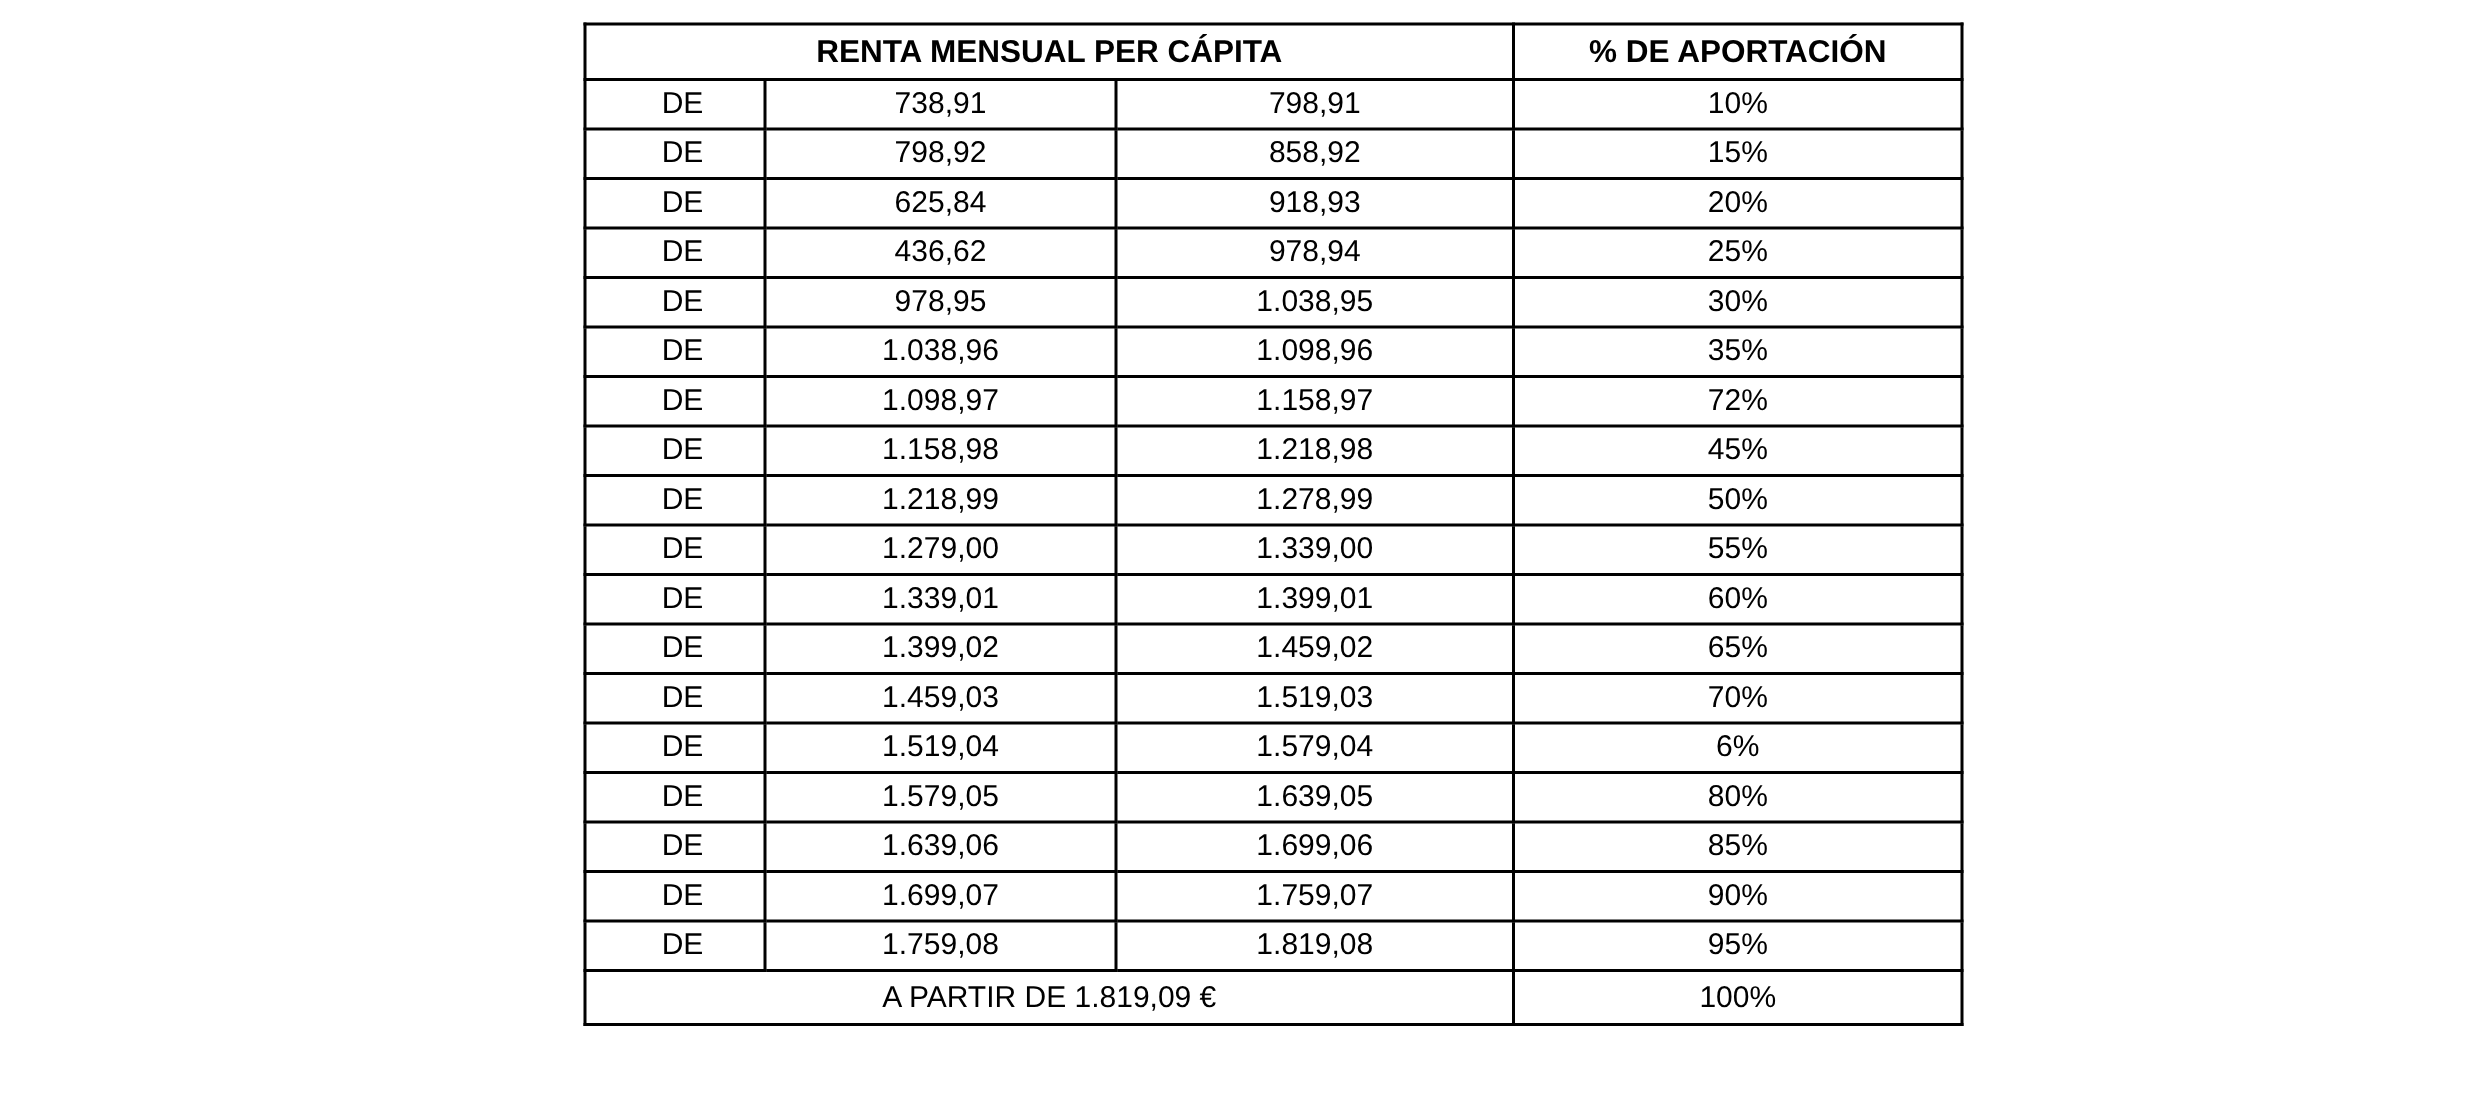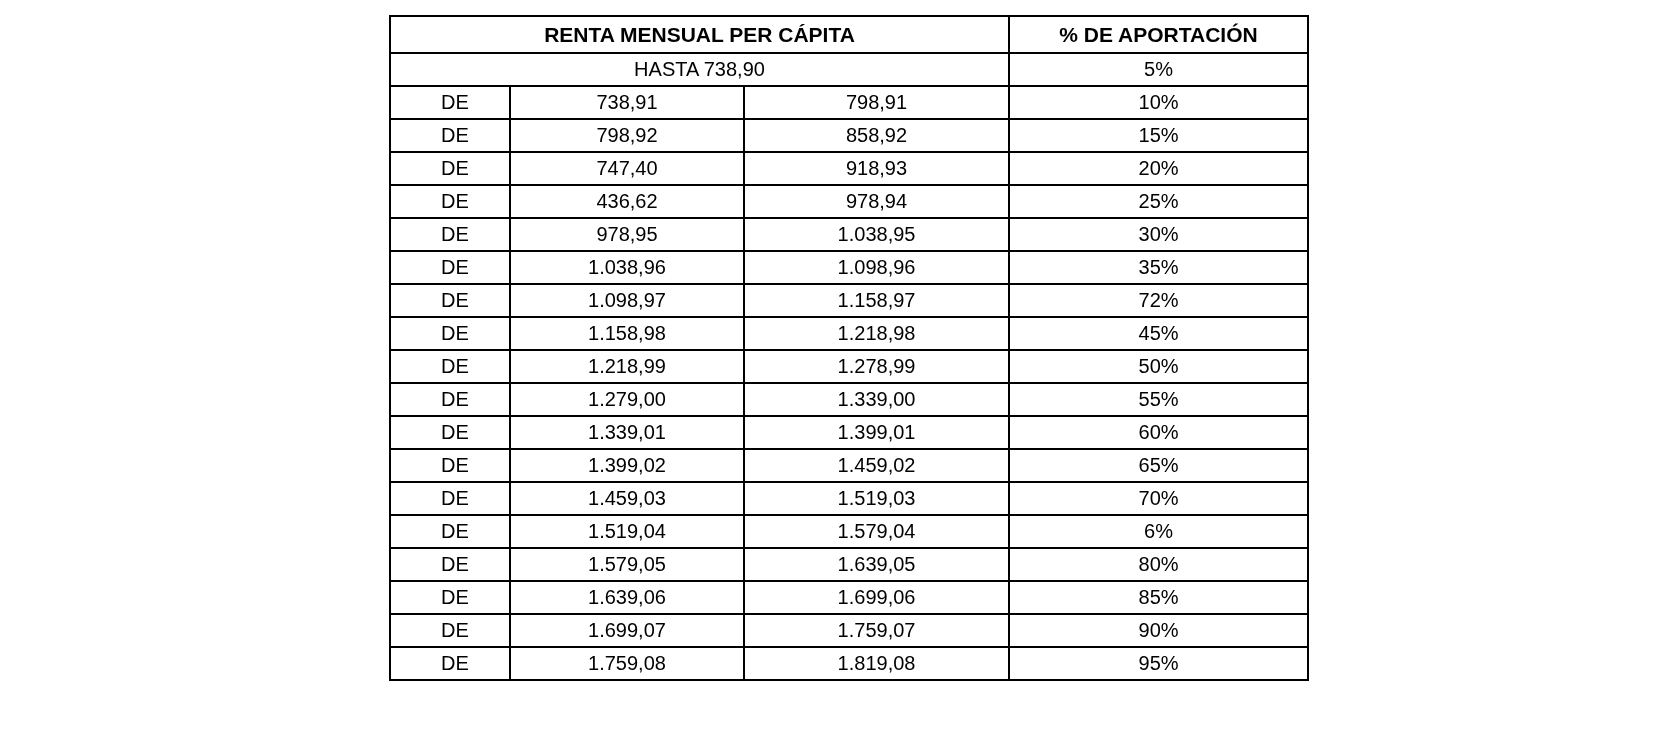--- a/index.html
+++ b/index.html
@@ -61,38 +61,34 @@
     <col style="width:299px">
   </colgroup>
   <thead>
     <tr>
       <th colspan="3">RENTA MENSUAL PER CÁPITA</th>
       <th>% DE APORTACIÓN</th>
     </tr>
   </thead>
   <tbody id="rows-body">
     <tr>
-      <td colspan="3">HASTA 738,90</td>
-      <td>5%</td>
-    </tr>
-    <tr>
         <td class="col-de">DE</td>
         <td class="col-from">738,91</td>
         <td class="col-to">798,91</td>
         <td class="col-pct">10%</td>
       </tr>
       <tr>
         <td class="col-de">DE</td>
         <td class="col-from">798,92</td>
         <td class="col-to">858,92</td>
         <td class="col-pct">15%</td>
       </tr>
       <tr>
         <td class="col-de">DE</td>
-        <td class="col-from">747,40</td>
+        <td class="col-from">625,84</td>
         <td class="col-to">918,93</td>
         <td class="col-pct">20%</td>
       </tr>
       <tr>
         <td class="col-de">DE</td>
         <td class="col-from">436,62</td>
         <td class="col-to">978,94</td>
         <td class="col-pct">25%</td>
       </tr>
       <tr>
@@ -172,14 +168,18 @@
         <td class="col-from">1.699,07</td>
         <td class="col-to">1.759,07</td>
         <td class="col-pct">90%</td>
       </tr>
       <tr>
         <td class="col-de">DE</td>
         <td class="col-from">1.759,08</td>
         <td class="col-to">1.819,08</td>
         <td class="col-pct">95%</td>
       </tr>
+      <tr id="a-partir-row" class="a-partir-row">
+      <td colspan="3">A PARTIR DE 1.819,09 €</td>
+      <td>100%</td>
+    </tr>
   </tbody>
 </table>
 
 </body></html>

